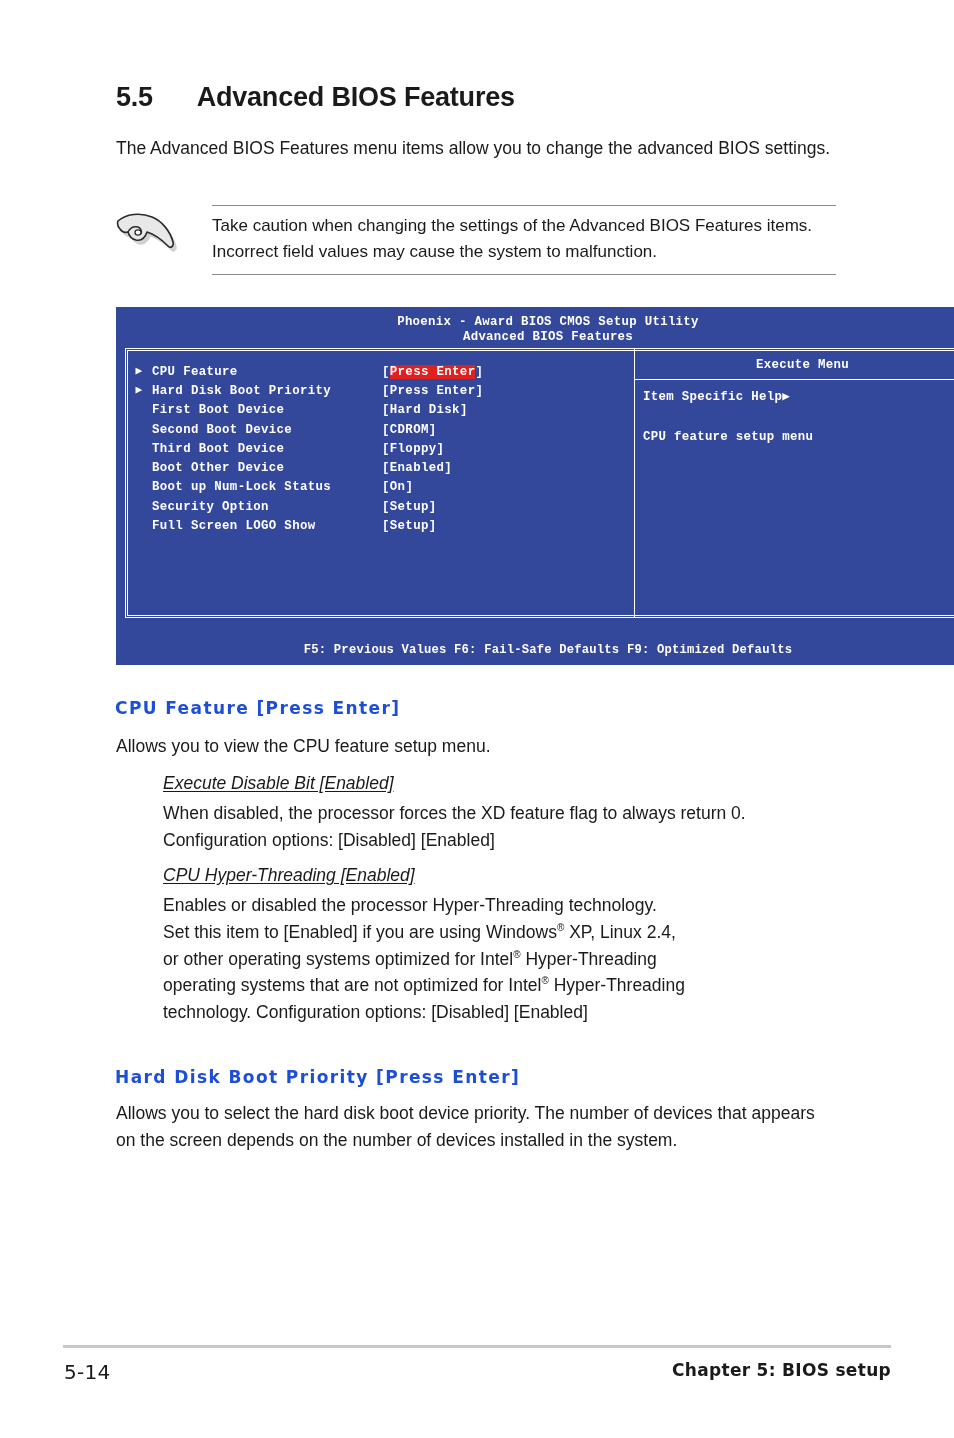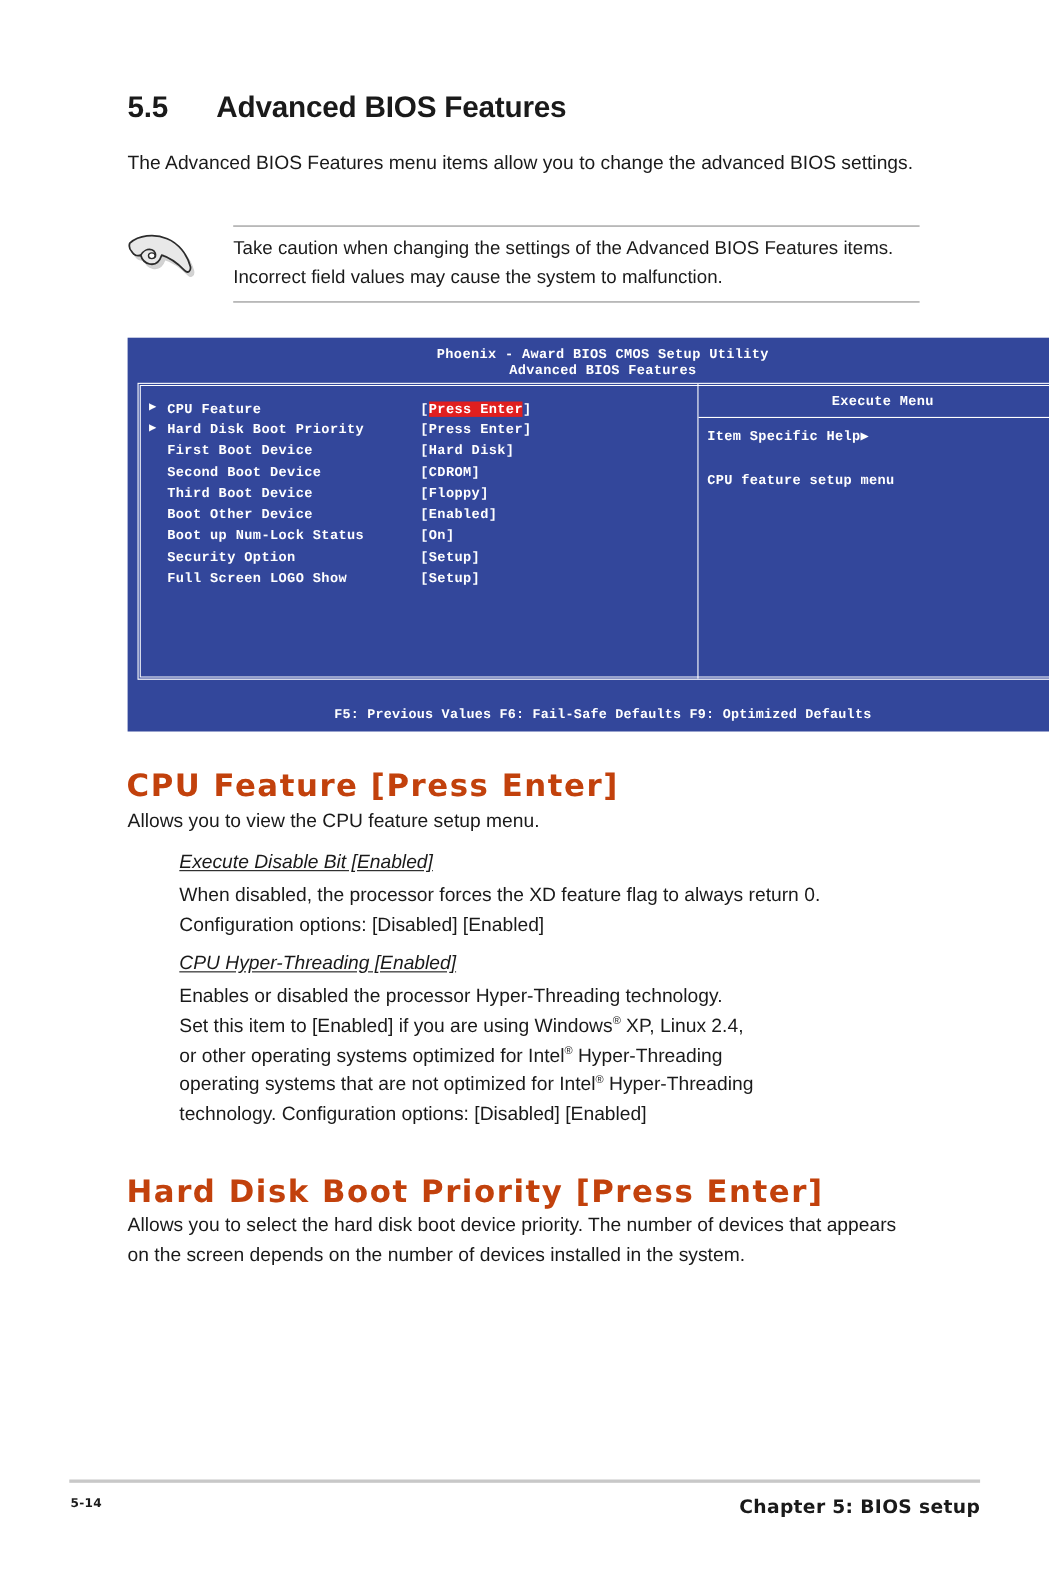--- a/index.html
+++ b/index.html
@@ -175,24 +175,24 @@
     letter-spacing: 0.2px;
     font-size: 12.2px;
   }
   .bios-keys .ln2 { letter-spacing: 0.2px; }
 
   
   .h3 {
     position: absolute;
     left: 115px;
     font-family: "DejaVu Sans", sans-serif;
-    font-size: 28px;
+    font-size: 17px;
     font-weight: bold;
     letter-spacing: 1.4px;
-    color: #c2410c;
+    color: #1d4ed8;
   }
   .para {
     position: absolute;
     left: 116px;
     font-size: 17.5px;
     line-height: 26.8px;
     width: 730px;
   }
   .sub-head {
     position: absolute;
@@ -222,22 +222,22 @@
     top: 1345px;
     width: 828px;
     height: 3px;
     background: #c8c8c8;
   }
   .footer-left {
     position: absolute;
     left: 64px;
     top: 1360px;
     font-family: "DejaVu Sans", sans-serif;
-    font-size: 11px;
-    font-weight: bold;
+    font-size: 20px;
+    font-weight: normal;
     letter-spacing: 0.3px;
   }
   .footer-right {
     position: absolute;
     right: 63px;
     top: 1360px;
     font-family: "DejaVu Sans", sans-serif;
     font-size: 17px;
     font-weight: bold;
     letter-spacing: 0.3px;

